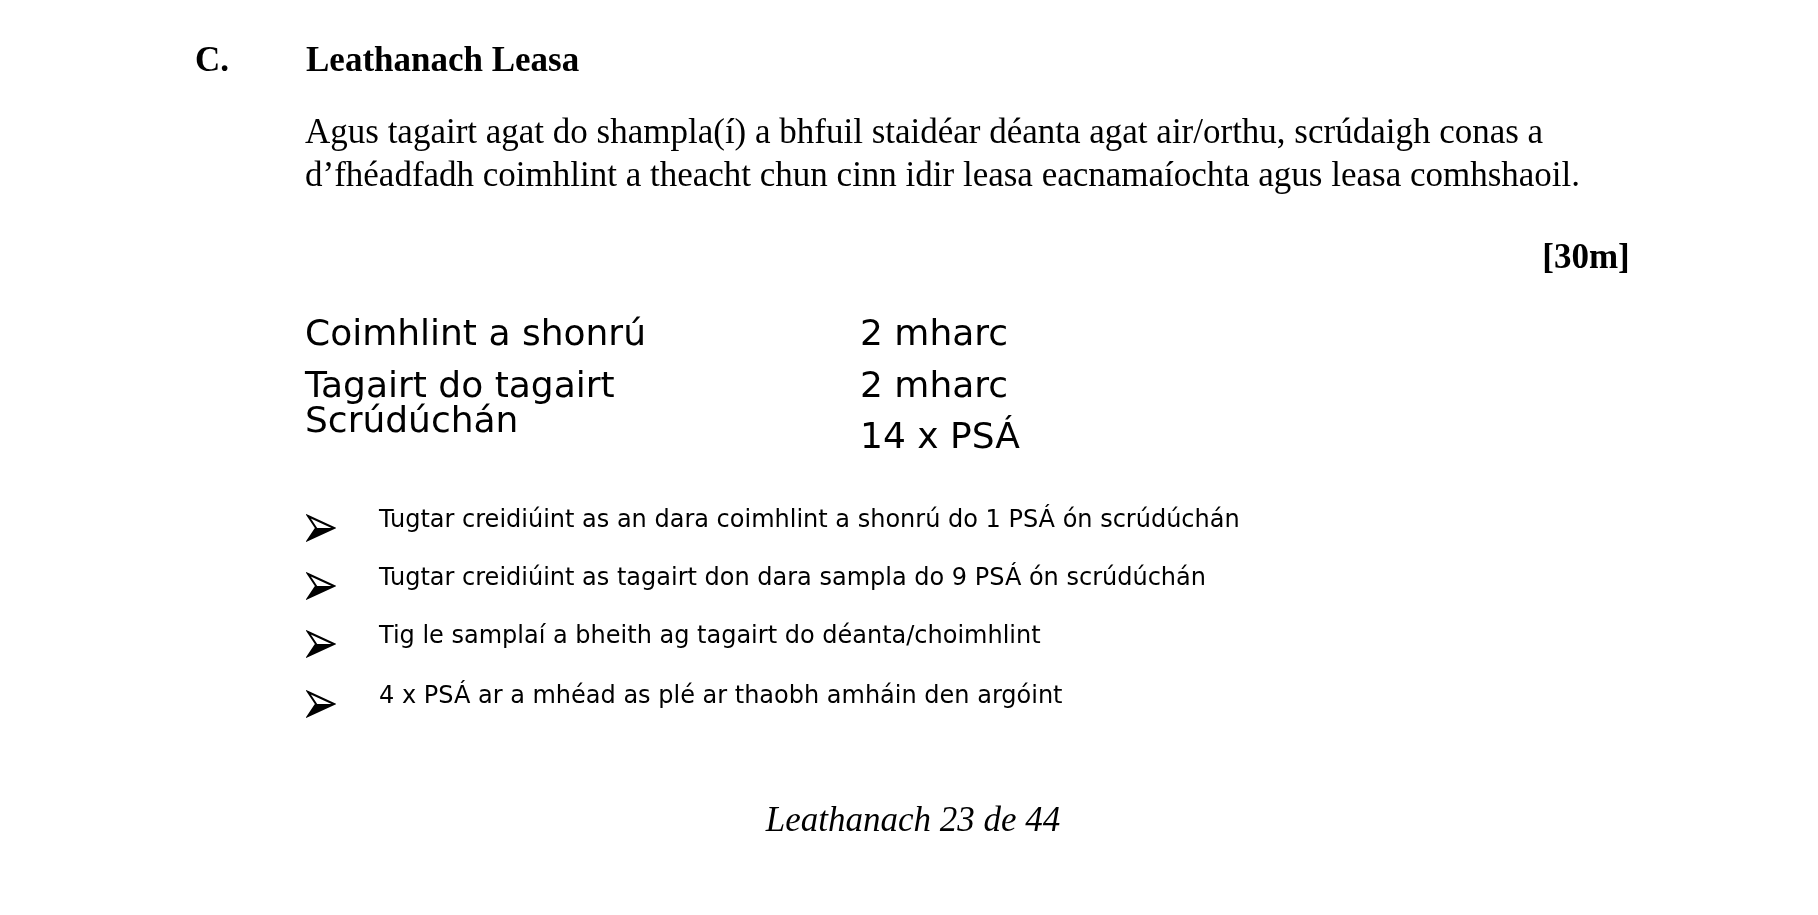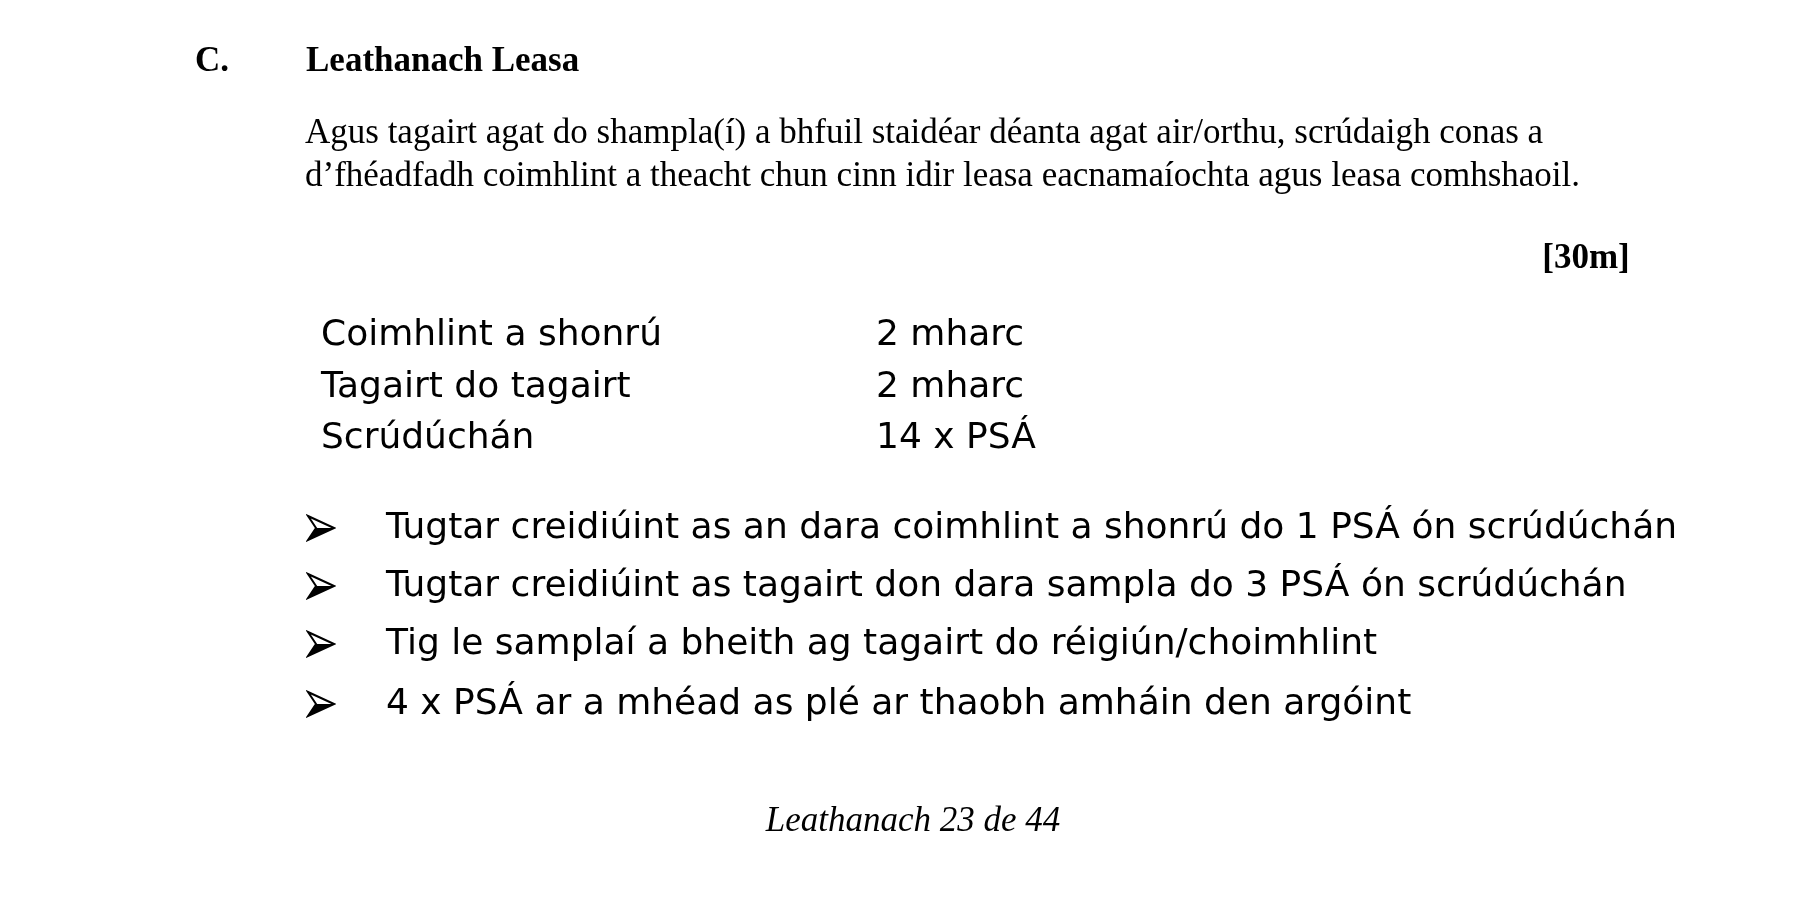--- a/index.html
+++ b/index.html
@@ -1,67 +1,67 @@
 <!DOCTYPE html>
 <html><head>
 <meta charset="utf-8">
 <style>
   html, body { margin:0; padding:0; background:#ffffff; }
   body { width:1818px; height:915px; position:relative; overflow:hidden; color:#000; }
   .serif { font-family: "Liberation Serif", "DejaVu Serif", serif; }
-  .hand { font-family: "DejaVu Sans", "Liberation Sans", sans-serif; margin-left: 16px; }
+  .hand { font-family: "DejaVu Sans", "Liberation Sans", sans-serif; }
   .abs { position:absolute; white-space:nowrap; }
   #sec-letter { left:195px; top:40px; font-size:35px; font-weight:bold; }
   #sec-title { left:306px; top:40px; font-size:35px; font-weight:bold; }
   #question { left:305px; top:110px; width:1300px; font-size:35px; line-height:43px; white-space:normal; }
   #marks { left:1540px; top:237px; width:92px; text-align:center; font-size:35px; font-weight:bold; }
   .row-label { left:305px; font-size:36px; }
   .row-val { left:860px; font-size:36px; }
   .bullet-arrow { left:306px; width:30px; height:28px; }
-  .bullet-text { left:370px; font-size:36px; }
+  .bullet-text { left:379px; font-size:24px; }
   #footer { left:0; width:1826px; text-align:center; top:800px; font-size:35px; font-style:italic; }
 </style>
 </head>
 <body>
 
 <div>
   <div id="sec-letter" class="abs serif">C.</div>
   <div id="sec-title" class="abs serif">Leathanach Leasa</div>
 </div>
 
 <div id="question" class="abs serif">Agus tagairt agat do shampla(í) a bhfuil staidéar déanta agat air/orthu, scrúdaigh conas a d’fhéadfadh coimhlint a theacht chun cinn idir leasa eacnamaíochta agus leasa comhshaoil.</div>
 <div id="marks" class="abs serif">[30m]</div>
 
 <div>
   <div class="abs hand row-label" style="top:312px">Coimhlint a shonrú</div>
   <div class="abs hand row-val" style="top:312px">2 mharc</div>
   <div class="abs hand row-label" style="top:364px">Tagairt do tagairt</div>
   <div class="abs hand row-val" style="top:364px">2 mharc</div>
-  <div class="abs hand row-label" style="top:415px">Scrúdúchán</div>
+  <div class="abs hand row-label" style="top:399px">Scrúdúchán</div>
   <div class="abs hand row-val" style="top:415px">14 x PSÁ</div>
 </div>
 
 <div>
   <svg class="abs bullet-arrow" style="top:514px" viewBox="0 0 30 28">
       <path d="M2 2 L28 14 L2 26 L10 14 Z" fill="#fff" stroke="#000" stroke-width="2"></path>
       <path d="M2 26 L28 14 L10 14 Z" fill="#000"></path>
     </svg>
   <div class="abs hand bullet-text" style="top:505px">Tugtar creidiúint as an dara coimhlint a shonrú do 1 PSÁ ón scrúdúchán</div>
 
   <svg class="abs bullet-arrow" style="top:572px" viewBox="0 0 30 28">
       <path d="M2 2 L28 14 L2 26 L10 14 Z" fill="#fff" stroke="#000" stroke-width="2"></path>
       <path d="M2 26 L28 14 L10 14 Z" fill="#000"></path>
     </svg>
-  <div class="abs hand bullet-text" style="top:563px">Tugtar creidiúint as tagairt don dara sampla do 3 PSÁ ón scrúdúchán</div>
+  <div class="abs hand bullet-text" style="top:563px">Tugtar creidiúint as tagairt don dara sampla do 9 PSÁ ón scrúdúchán</div>
 
   <svg class="abs bullet-arrow" style="top:630px" viewBox="0 0 30 28">
       <path d="M2 2 L28 14 L2 26 L10 14 Z" fill="#fff" stroke="#000" stroke-width="2"></path>
       <path d="M2 26 L28 14 L10 14 Z" fill="#000"></path>
     </svg>
-  <div class="abs hand bullet-text" style="top:621px">Tig le samplaí a bheith ag tagairt do réigiún/choimhlint</div>
+  <div class="abs hand bullet-text" style="top:621px">Tig le samplaí a bheith ag tagairt do déanta/choimhlint</div>
 
   <svg class="abs bullet-arrow" style="top:690px" viewBox="0 0 30 28">
       <path d="M2 2 L28 14 L2 26 L10 14 Z" fill="#fff" stroke="#000" stroke-width="2"></path>
       <path d="M2 26 L28 14 L10 14 Z" fill="#000"></path>
     </svg>
   <div class="abs hand bullet-text" style="top:681px">4 x PSÁ ar a mhéad as plé ar thaobh amháin den argóint</div>
 </div>
 
 <div id="footer" class="abs serif">Leathanach 23 de 44</div>
 

